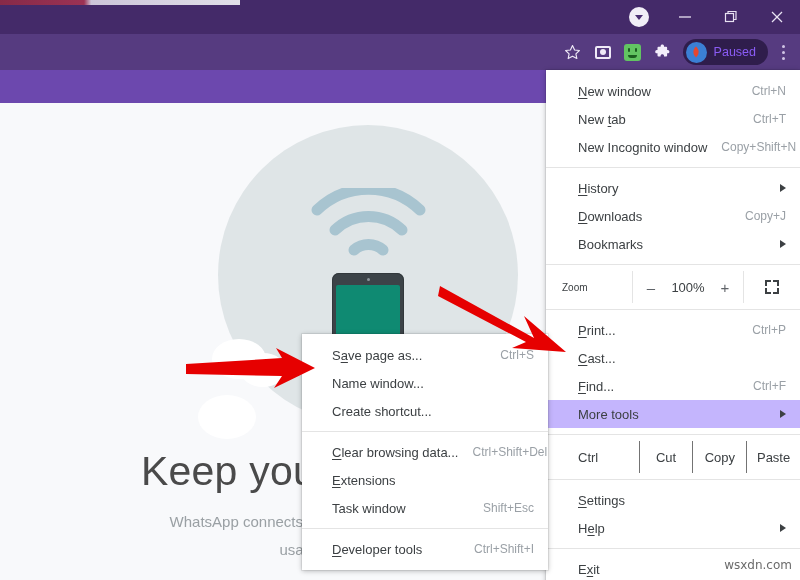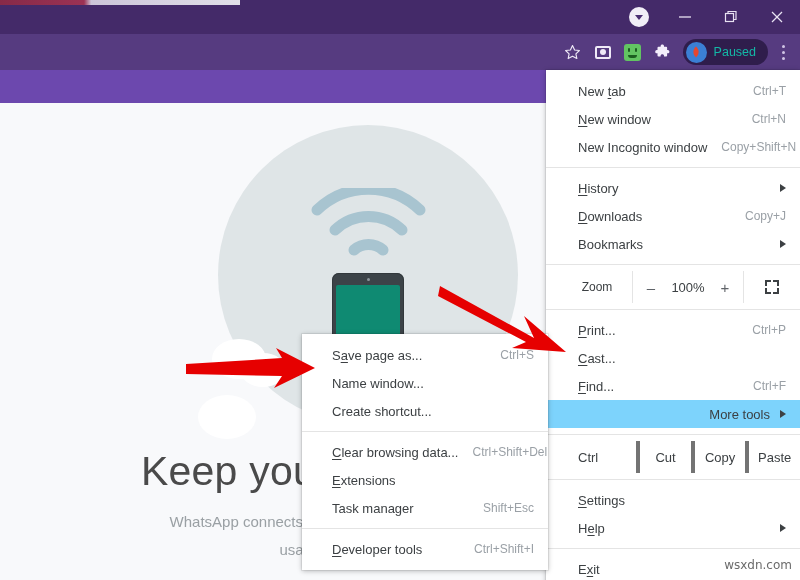--- a/index.html
+++ b/index.html
@@ -68,21 +68,21 @@
   }
   .profile-pill {
     height: 26px; border-radius: 13px; background: #2f1d4c;
     display: flex; align-items: center; gap: 7px; padding: 0 12px 0 3px;
     margin-left: 4px;
   }
   .profile-av {
     width: 21px; height: 21px; border-radius: 50%;
     background: #3b7fd4; display: flex; align-items: center; justify-content: center;
   }
-  .profile-pill .ptxt { color: #14b8a6; font-size: 12.5px; }
+  .profile-pill .ptxt { color: #8b5cf6; font-size: 12.5px; }
   .kebab { width: 26px; height: 28px; display: flex; flex-direction: column; align-items: center; justify-content: center; gap: 3px; }
   .kebab i { width: 3px; height: 3px; border-radius: 50%; background: #cfc4e4; display: block; }
 
   .bookmarkbar {
     position: absolute; left: 0; top: 70px; width: 800px; height: 33px;
     background: #6c48ae;
   }
 
   
   .page {
@@ -146,43 +146,43 @@
     padding: 0 14px 0 32px;
   }
   .sub-menu .mi { padding-left: 30px; }
   .mi .label { flex: 1; white-space: nowrap; }
   .mi .accel { color: #9aa0a6; font-size: 12px; margin-left: auto; padding-left: 14px; white-space: nowrap; }
   .mi .caret {
     width: 0; height: 0; margin-left: 10px;
     border-top: 4.5px solid transparent; border-bottom: 4.5px solid transparent;
     border-left: 6px solid #3c4043;
   }
-  .mi.hl { background: #7dd3fc; text-align: right; }
+  .mi.hl { background: #c4b5fd; }
   .u { text-decoration: underline; text-underline-offset: 2px; }
   .sep { height: 1px; background: #e4e4e4; margin: 6px 0; }
 
   .zoom-row {
     display: flex; align-items: center; height: 32px; color: #3c4043;
   }
-  .zoom-row .zlabel { width: 86px; padding-left: 16px; font-size: 12px; text-align: center; }
+  .zoom-row .zlabel { width: 86px; padding-left: 16px; font-size: 10px; }
   .zoom-ctrl { flex: 1; display: flex; align-items: center; justify-content: center; gap: 0;
                border-left: 1px solid #e4e4e4; border-right: 1px solid #e4e4e4; height: 32px; }
   .zbtn { width: 28px; text-align: center; font-size: 15px; color: #5f6368; }
   .zval { font-size: 13px; width: 46px; text-align: center; }
   .zfull { width: 56px; display: flex; align-items: center; justify-content: center; height: 32px; }
   .fsicon { width: 14px; height: 14px; position: relative; }
   .fsicon i { position: absolute; width: 6px; height: 6px; border: 2px solid #3c4043; }
   .fsicon i:nth-child(1) { left: 0; top: 0; border-right: 0; border-bottom: 0; }
   .fsicon i:nth-child(2) { right: 0; top: 0; border-left: 0; border-bottom: 0; }
   .fsicon i:nth-child(3) { left: 0; bottom: 0; border-right: 0; border-top: 0; }
   .fsicon i:nth-child(4) { right: 0; bottom: 0; border-left: 0; border-top: 0; }
 
   .ecp-row { display: flex; align-items: stretch; height: 32px; }
   .ecp-row > div { flex: 1; display: flex; align-items: center; justify-content: center; font-size: 13px; }
-  .ecp-row > div + div { border-left: 4px solid #737373; }
+  .ecp-row > div + div { border-left: 1px solid #737373; }
   .ecp-row .ecp-first { justify-content: flex-start; padding-left: 32px; flex: 1.15; }
 
   
   .arrow { position: absolute; pointer-events: none; }
   .a1 { left: 438px; top: 282px; }
   .a2 { left: 186px; top: 348px; }
 
   .watermark {
     position: absolute; right: 8px; bottom: 8px;
     font-size: 12px; color: #6b6b6b; font-family: "DejaVu Sans", sans-serif;
@@ -288,26 +288,26 @@
     <div class="cloud c5"></div>
     <div class="cloud c6"></div>
 
     <div class="headline">Keep your phone connected</div>
     <div class="subline">WhatsApp connects to your phone to sync messages. To reduce data usage, connect your phone to Wi-Fi.</div>
   </div>
 
   <div class="menu main-menu">
 
     <div class="mi">
+      <span class="label"><span class="u">N</span>ew window</span>
+      <span class="accel">Ctrl+N</span>
+    </div>
+    <div class="mi">
       <span class="label">New <span class="u">t</span>ab</span>
       <span class="accel">Ctrl+T</span>
-    </div>
-    <div class="mi">
-      <span class="label"><span class="u">N</span>ew window</span>
-      <span class="accel">Ctrl+N</span>
     </div>
     <div class="mi">
       <span class="label">New Incognito window</span>
       <span class="accel">Copy+Shift+N</span>
     </div>
 
     <div class="sep"></div>
 
     <div class="mi">
       <span class="label"><span class="u">H</span>istory</span>
@@ -401,21 +401,21 @@
     <div class="sep"></div>
 
     <div class="mi">
       <span class="label"><span class="u">C</span>lear browsing data...</span>
       <span class="accel">Ctrl+Shift+Del</span>
     </div>
     <div class="mi">
       <span class="label"><span class="u">E</span>xtensions</span>
     </div>
     <div class="mi">
-      <span class="label">Task manager</span>
+      <span class="label">Task window</span>
       <span class="accel">Shift+Esc</span>
     </div>
 
     <div class="sep"></div>
 
     <div class="mi">
       <span class="label"><span class="u">D</span>eveloper tools</span>
       <span class="accel">Ctrl+Shift+I</span>
     </div>
   </div>

